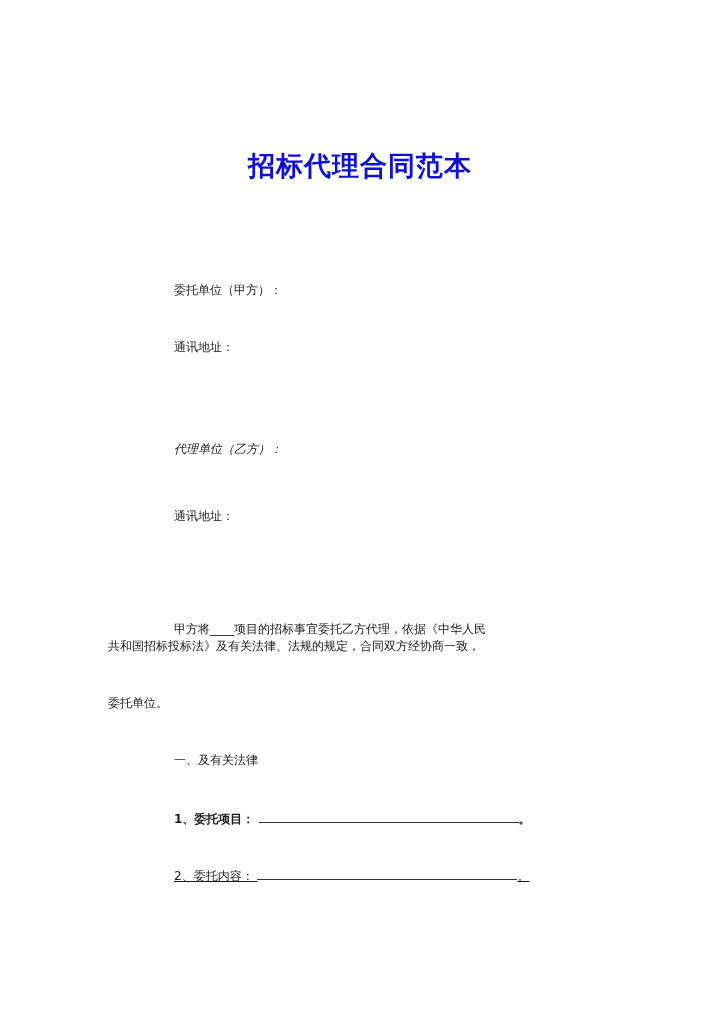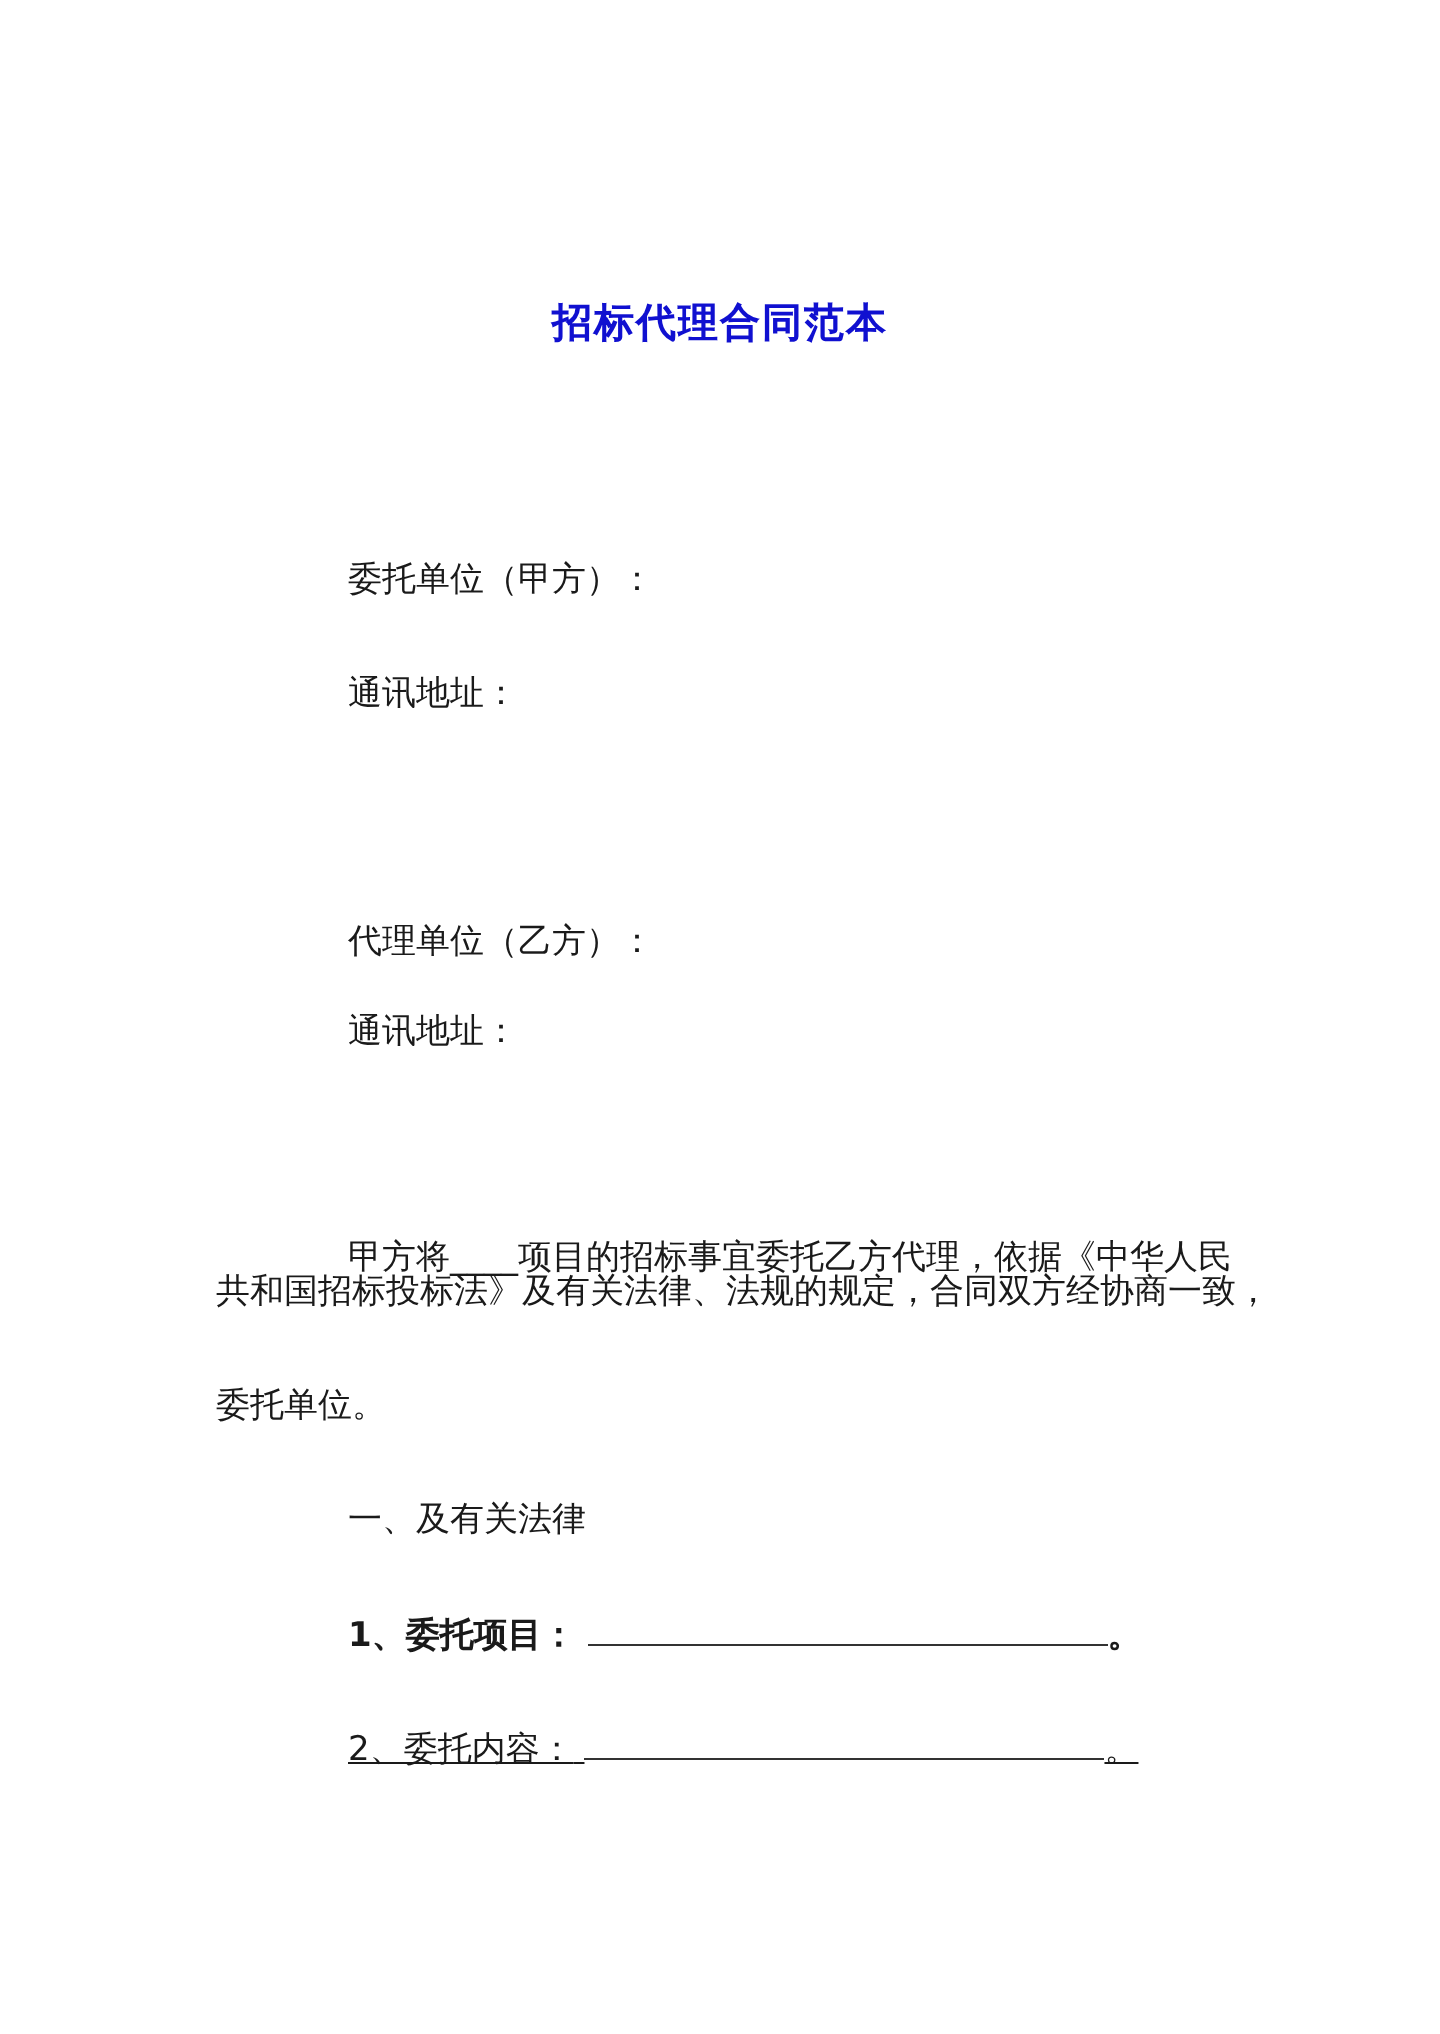--- a/index.html
+++ b/index.html
@@ -1,31 +1,31 @@
 <!DOCTYPE html>
 <html><head>
 <meta charset="utf-8">
 <style>
   html, body { margin: 0; padding: 0; background: #ffffff; }
   body { width: 720px; height: 1017px; position: relative; overflow: hidden;
          font-family: "DejaVu Sans", "Liberation Sans", sans-serif; color: #1a1a1a; }
   .title { position: absolute; left: 0; width: 720px; top: 148px; text-align: center;
-           font-size: 20px; font-weight: bold; color: #1010d0; letter-spacing: 1px; }
-  .line { position: absolute; font-size: 17px; white-space: nowrap; line-height: 20px; }
+           font-size: 27px; font-weight: bold; color: #1010d0; letter-spacing: 1px; }
+  .line { position: absolute; font-size: 12px; white-space: nowrap; line-height: 20px; }
   .blank { display: inline-block; border-bottom: 1px solid #333; vertical-align: baseline; height: 14px; }
 </style>
 </head>
 <body>
 
 <div class="title">招标代理合同范本</div>
 
 <div class="line" style="left:174px; top:280px;">委托单位（甲方）：</div>
 <div class="line" style="left:174px; top:337px;">通讯地址：</div>
 
-<div class="line" style="left:174px; top:461px;">代理单位（乙方）：</div>
+<div class="line" style="left:174px; top:439px;font-style:italic;">代理单位（乙方）：</div>
 <div class="line" style="left:174px; top:506px;">通讯地址：</div>
 
 <div class="line" style="left:174px; top:619px;">
   <span>甲方将</span><span>____</span><span>项目的招标事宜委托乙方代理，依据《中华人民</span>
 </div>
 <div class="line" style="left:108px; top:636px;">共和国招标投标法》及有关法律、法规的规定，合同双方经协商一致，</div>
 <div class="line" style="left:108px; top:693px;">委托单位。</div>
 
 <div class="line" style="left:174px; top:750px;">一、及有关法律</div>
 

